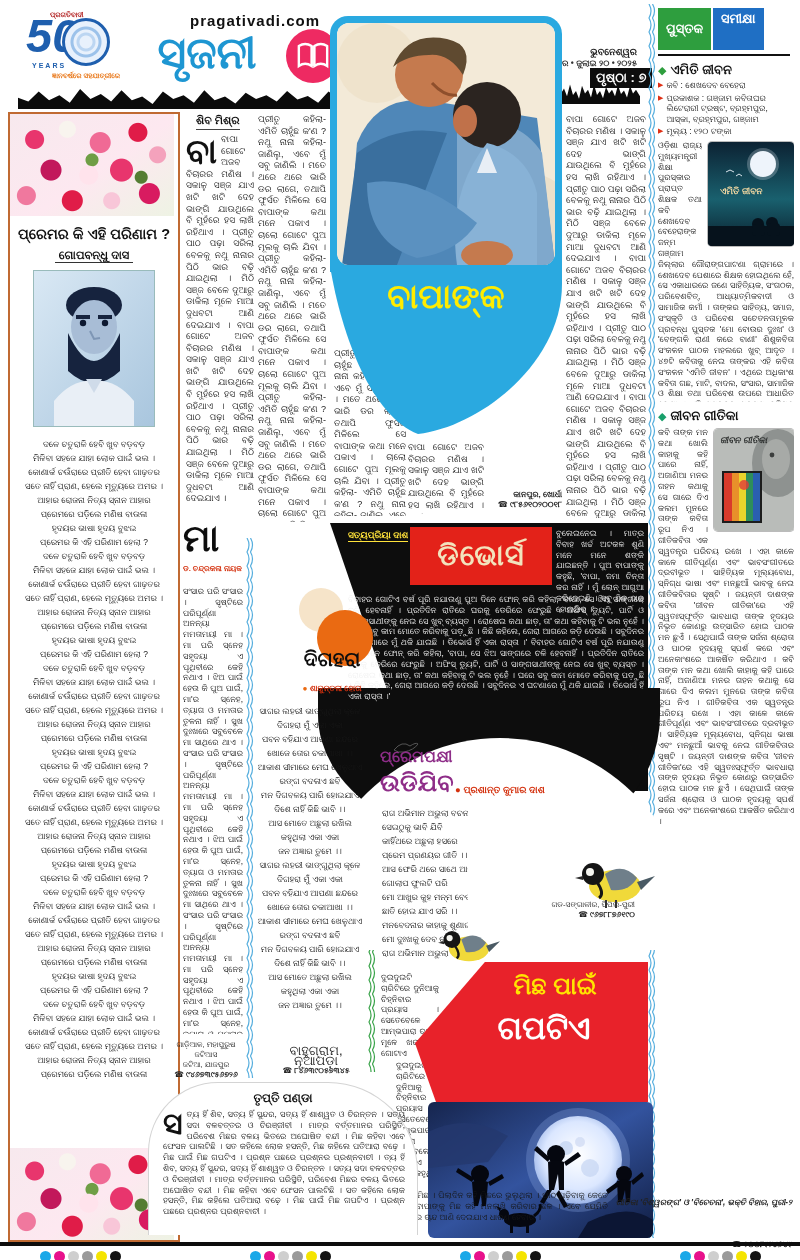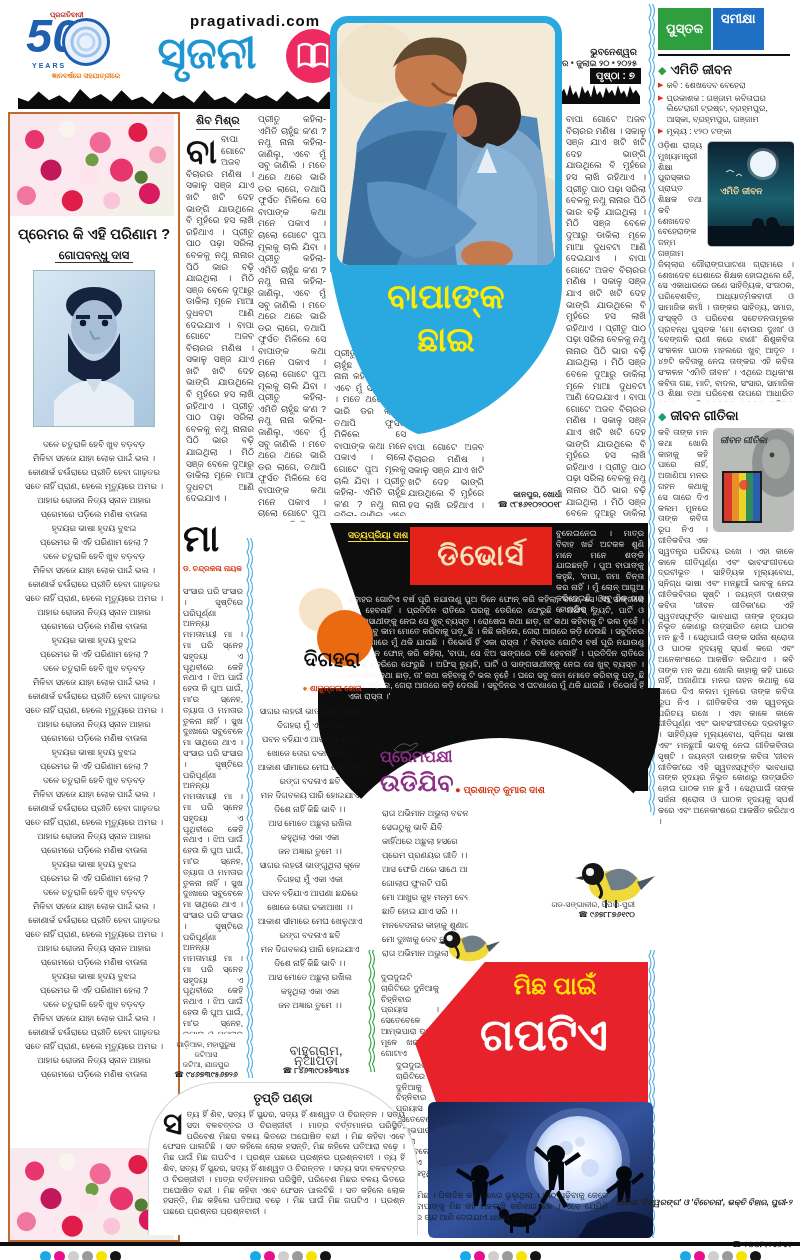--- a/index.html
+++ b/index.html
@@ -55,21 +55,21 @@
         <path d="M2 3c3-2 6-2 9 0v14c-3-2-6-2-9 0zM22 3c-3-2-6-2-9 0v14c3-2 6-2 9 0z" fill="none" stroke="#fff" stroke-width="1.7"></path>
         <line x1="12" y1="3" x2="12" y2="17" stroke="#fff" stroke-width="1.2"></line>
       </svg>
   </div>
   <div class="abs grass" style="left:18px;top:84px;width:345px;height:25px;"></div>
 
   <div class="abs" style="left:420px;top:14px;width:230px;font-size:28px;font-weight:900;color:#0d0d0d;">ପ୍ରଗତିବାଦୀ</div>
   <div class="abs" style="left:430px;top:46px;width:207px;text-align:right;font-size:9.5px;font-weight:bold;color:#222;">ଭୁବନେଶ୍ୱର</div>
   <div class="abs" style="left:430px;top:58px;width:207px;text-align:right;font-size:8.5px;font-weight:bold;color:#333;">ରବିବାର • ଜୁଲାଇ ୨୦ • ୨୦୨୫</div>
   <div class="abs grass" style="left:540px;top:78px;width:100px;height:26px;"></div>
-  <div class="abs" style="left:590px;top:68px;background:#0d0d0d;color:#fff;font-size:10px;font-weight:bold;padding:2px 6px;">ପୃଷ୍ଠା : ୭</div>
+  <div class="abs" style="left:590px;top:68px;background:#0d0d0d;color:#fff;font-size:13px;font-weight:bold;padding:2px 6px;">ପୃଷ୍ଠା : ୭</div>
 
   <div class="abs wave" style="left:646px;top:4px;width:10px;height:1234px;"><svg width="10" height="1234">
         <path d="M3 0 q4 7 0 14 q4 7 0 14 q4 7 0 14 q4 7 0 14 q4 7 0 14 q4 7 0 14 q4 7 0 14 q4 7 0 14 q4 7 0 14 q4 7 0 14 q4 7 0 14 q4 7 0 14 q4 7 0 14 q4 7 0 14 q4 7 0 14 q4 7 0 14 q4 7 0 14 q4 7 0 14 q4 7 0 14 q4 7 0 14 q4 7 0 14 q4 7 0 14 q4 7 0 14 q4 7 0 14 q4 7 0 14 q4 7 0 14 q4 7 0 14 q4 7 0 14 q4 7 0 14 q4 7 0 14 q4 7 0 14 q4 7 0 14 q4 7 0 14 q4 7 0 14 q4 7 0 14 q4 7 0 14 q4 7 0 14 q4 7 0 14 q4 7 0 14 q4 7 0 14 q4 7 0 14 q4 7 0 14 q4 7 0 14 q4 7 0 14 q4 7 0 14 q4 7 0 14 q4 7 0 14 q4 7 0 14 q4 7 0 14 q4 7 0 14 q4 7 0 14 q4 7 0 14 q4 7 0 14 q4 7 0 14 q4 7 0 14 q4 7 0 14 q4 7 0 14 q4 7 0 14 q4 7 0 14 q4 7 0 14 q4 7 0 14 q4 7 0 14 q4 7 0 14 q4 7 0 14 q4 7 0 14 q4 7 0 14 q4 7 0 14 q4 7 0 14 q4 7 0 14 q4 7 0 14 q4 7 0 14 q4 7 0 14 q4 7 0 14 q4 7 0 14 q4 7 0 14 q4 7 0 14 q4 7 0 14 q4 7 0 14 q4 7 0 14 q4 7 0 14 q4 7 0 14 q4 7 0 14 q4 7 0 14 q4 7 0 14 q4 7 0 14 q4 7 0 14 q4 7 0 14 q4 7 0 14 q4 7 0 14" fill="none" stroke="#56aede" stroke-width="1.2"></path>
         <path d="M6.5 0 q4 7 0 14 q4 7 0 14 q4 7 0 14 q4 7 0 14 q4 7 0 14 q4 7 0 14 q4 7 0 14 q4 7 0 14 q4 7 0 14 q4 7 0 14 q4 7 0 14 q4 7 0 14 q4 7 0 14 q4 7 0 14 q4 7 0 14 q4 7 0 14 q4 7 0 14 q4 7 0 14 q4 7 0 14 q4 7 0 14 q4 7 0 14 q4 7 0 14 q4 7 0 14 q4 7 0 14 q4 7 0 14 q4 7 0 14 q4 7 0 14 q4 7 0 14 q4 7 0 14 q4 7 0 14 q4 7 0 14 q4 7 0 14 q4 7 0 14 q4 7 0 14 q4 7 0 14 q4 7 0 14 q4 7 0 14 q4 7 0 14 q4 7 0 14 q4 7 0 14 q4 7 0 14 q4 7 0 14 q4 7 0 14 q4 7 0 14 q4 7 0 14 q4 7 0 14 q4 7 0 14 q4 7 0 14 q4 7 0 14 q4 7 0 14 q4 7 0 14 q4 7 0 14 q4 7 0 14 q4 7 0 14 q4 7 0 14 q4 7 0 14 q4 7 0 14 q4 7 0 14 q4 7 0 14 q4 7 0 14 q4 7 0 14 q4 7 0 14 q4 7 0 14 q4 7 0 14 q4 7 0 14 q4 7 0 14 q4 7 0 14 q4 7 0 14 q4 7 0 14 q4 7 0 14 q4 7 0 14 q4 7 0 14 q4 7 0 14 q4 7 0 14 q4 7 0 14 q4 7 0 14 q4 7 0 14 q4 7 0 14 q4 7 0 14 q4 7 0 14 q4 7 0 14 q4 7 0 14 q4 7 0 14 q4 7 0 14 q4 7 0 14 q4 7 0 14 q4 7 0 14 q4 7 0 14 q4 7 0 14" fill="none" stroke="#56aede" stroke-width="1.2"></path>
       </svg></div>
   <div class="abs wave" style="left:244px;top:538px;width:10px;height:540px;"><svg width="10" height="540">
         <path d="M3 0 q4 7 0 14 q4 7 0 14 q4 7 0 14 q4 7 0 14 q4 7 0 14 q4 7 0 14 q4 7 0 14 q4 7 0 14 q4 7 0 14 q4 7 0 14 q4 7 0 14 q4 7 0 14 q4 7 0 14 q4 7 0 14 q4 7 0 14 q4 7 0 14 q4 7 0 14 q4 7 0 14 q4 7 0 14 q4 7 0 14 q4 7 0 14 q4 7 0 14 q4 7 0 14 q4 7 0 14 q4 7 0 14 q4 7 0 14 q4 7 0 14 q4 7 0 14 q4 7 0 14 q4 7 0 14 q4 7 0 14 q4 7 0 14 q4 7 0 14 q4 7 0 14 q4 7 0 14 q4 7 0 14 q4 7 0 14 q4 7 0 14 q4 7 0 14" fill="none" stroke="#56aede" stroke-width="1.2"></path>
         <path d="M6.5 0 q4 7 0 14 q4 7 0 14 q4 7 0 14 q4 7 0 14 q4 7 0 14 q4 7 0 14 q4 7 0 14 q4 7 0 14 q4 7 0 14 q4 7 0 14 q4 7 0 14 q4 7 0 14 q4 7 0 14 q4 7 0 14 q4 7 0 14 q4 7 0 14 q4 7 0 14 q4 7 0 14 q4 7 0 14 q4 7 0 14 q4 7 0 14 q4 7 0 14 q4 7 0 14 q4 7 0 14 q4 7 0 14 q4 7 0 14 q4 7 0 14 q4 7 0 14 q4 7 0 14 q4 7 0 14 q4 7 0 14 q4 7 0 14 q4 7 0 14 q4 7 0 14 q4 7 0 14 q4 7 0 14 q4 7 0 14 q4 7 0 14 q4 7 0 14" fill="none" stroke="#56aede" stroke-width="1.2"></path>
       </svg></div>
   <div class="abs wave" style="left:366px;top:742px;width:10px;height:330px;"><svg width="10" height="330">
@@ -259,21 +259,20 @@
       <path d="M150 125 L160 150 L140 150 Z" fill="#e8eef5"></path>
       <path d="M30 160 Q80 150 140 200 Q120 230 80 235 Q30 220 30 160 Z" fill="#5b91c0"></path>
       <ellipse cx="150" cy="232" rx="26" ry="14" fill="#c57a4e"></ellipse>
     </svg>
   </div>
   <svg class="abs" style="left:330px;top:266px;" width="232" height="172" viewBox="0 0 232 172">
     <path d="M0,0 H232 V18 C232,96 152,160 88,168 C42,150 12,72 0,0 Z" fill="#2aa9e0"></path>
   </svg>
   <div class="abs" style="left:330px;top:276px;width:232px;text-align:center;color:#ffec00;font-weight:900;">
     <div style="font-size:34px;line-height:40px;">ବାପାଙ୍କ</div>
-    <div style="font-size:34px;line-height:46px;">ଛାଇ</div>
   </div>
 
   <div class="abs" style="left:183px;top:518px;font-size:37px;font-weight:900;color:#0d0d0d;">ମା</div>
   <div class="abs byline-red" style="left:183px;top:564px;width:62px;font-size:7.6px;line-height:9px;">ଡ. ଚନ୍ଦ୍ରକଳା ନାୟକ</div>
   <div class="abs body sm" style="left:183px;top:586px;width:60px;height:448px;">ସଂସାର ପରି ସଂସାର । ସୃଷ୍ଟିରେ ପରିପୂର୍ଣ୍ଣା ଅନନ୍ୟା ମମତାମୟୀ ମା । ମା ପରି ସ୍ନେହ ସହୃଦୟା ଏ ପୃଥିବୀରେ କେହି ନଥାଏ । ଝିଅ ପାଇଁ ହେଉ କି ପୁଅ ପାଇଁ, ମା'ର ସ୍ନେହ, ତ୍ୟାଗ ଓ ମମତାର ତୁଳନା ନାହିଁ । ସୁଖ ଦୁଃଖରେ ସବୁବେଳେ ମା ସାଥିରେ ଥାଏ । ସଂସାର ପରି ସଂସାର । ସୃଷ୍ଟିରେ ପରିପୂର୍ଣ୍ଣା ଅନନ୍ୟା ମମତାମୟୀ ମା । ମା ପରି ସ୍ନେହ ସହୃଦୟା ଏ ପୃଥିବୀରେ କେହି ନଥାଏ । ଝିଅ ପାଇଁ ହେଉ କି ପୁଅ ପାଇଁ, ମା'ର ସ୍ନେହ, ତ୍ୟାଗ ଓ ମମତାର ତୁଳନା ନାହିଁ । ସୁଖ ଦୁଃଖରେ ସବୁବେଳେ ମା ସାଥିରେ ଥାଏ । ସଂସାର ପରି ସଂସାର । ସୃଷ୍ଟିରେ ପରିପୂର୍ଣ୍ଣା ଅନନ୍ୟା ମମତାମୟୀ ମା । ମା ପରି ସ୍ନେହ ସହୃଦୟା ଏ ପୃଥିବୀରେ କେହି ନଥାଏ । ଝିଅ ପାଇଁ ହେଉ କି ପୁଅ ପାଇଁ, ମା'ର ସ୍ନେହ, ତ୍ୟାଗ ଓ ମମତାର ତୁଳନା ନାହିଁ । ସୁଖ ଦୁଃଖରେ ସବୁବେଳେ ମା ସାଥିରେ ଥାଏ ।</div>
   <div class="abs center" style="left:166px;top:1040px;width:80px;">
     <div class="sig" style="font-weight:normal;font-size:7.6px;">ଗାଡ଼ିଆଳ, ମହାପୁରୁଷ ଜଟିଆସ</div>
     <div class="sig" style="font-weight:normal;font-size:7.6px;">ଜଟିଆ, ଯାଜପୁର</div>
     <div class="sig" style="font-size:7.8px;">☎ ୯୪୬୭୩୯୫୬୭୨୬</div>
   </div>
@@ -371,21 +370,21 @@
     <path d="M8 24 L0 26 L8 28 Z" fill="#2a2a2a"></path>
     <path d="M62 30 L80 24 L66 38 Z" fill="#4a5a64"></path>
     <path d="M22 30 Q30 42 24 46" stroke="#151515" stroke-width="3" fill="none"></path>
   </svg>
 
   <div class="abs body sm" style="left:381px;top:972px;width:58px;height:84px;">ଦୁଇଦୁଇଟି ଚାରିଟିରେ ଦୁନିଆକୁ ଚିହ୍ନିବାର ପ୍ରୟାସ । ସେତେବେଳେ ଆମ୍ଭପାରା ଚଉଁରା ମୂଳେ ଖରାବେଳେ ଗୋଟାଏ ଗପ ମାଆ କହୁଥିଲା । କାହେବି, ମୁଁ ତୋ ପାଇଁ ଆକାଶରୁ ଜହ୍ନ ଆଣି ଦେବି । କେତେ ମିଛ ଗପ କହୁଥିଲା ।</div>
   <div class="abs body sm" style="left:396px;top:1060px;width:50px;height:118px;">ଦୁଇଦୁଇଟି ଚାରିଟିରେ ଦୁନିଆକୁ ଚିହ୍ନିବାର ପ୍ରୟାସ । ସେତେବେଳେ ଆମ୍ଭପାରା ଚଉଁରା ମୂଳେ ଖରାବେଳେ ଗୋଟାଏ ଗପ ମାଆ କହୁଥିଲା । କାହେବି, ମୁଁ ତୋ ପାଇଁ ଆକାଶରୁ ଜହ୍ନ ଆଣି ଦେବି । କେତେ ମିଛ ଗପ କହୁଥିଲା ।</div>
 
   <div class="abs" style="left:415px;top:962px;width:233px;height:140px;background:#e8222a;clip-path:polygon(30% 0,100% 0,100% 100%,9% 100%,0 58%);">
     <div style="position:absolute;right:8px;top:10px;width:170px;text-align:center;color:#ffe500;font-size:24px;font-weight:900;">ମିଛ ପାଇଁ</div>
-    <div style="position:absolute;right:4px;top:48px;width:200px;text-align:center;color:#ffffff;font-size:44px;font-weight:900;">ଗପଟିଏ</div>
+    <div style="position:absolute;right:4px;top:48px;width:200px;text-align:center;color:#ffffff;font-size:32px;font-weight:900;">ଗପଟିଏ</div>
   </div>
 
   <div class="abs" style="left:428px;top:1102px;width:225px;height:136px;border-radius:6px;overflow:hidden;">
     <svg width="225" height="136" viewBox="0 0 225 136">
       <defs>
         <linearGradient id="night" x1="0" y1="0" x2="1" y2="1">
             <stop offset="0" stop-color="#16254e"></stop>
             <stop offset=".5" stop-color="#33539e"></stop>
             <stop offset="1" stop-color="#101d42"></stop>
           </linearGradient>

